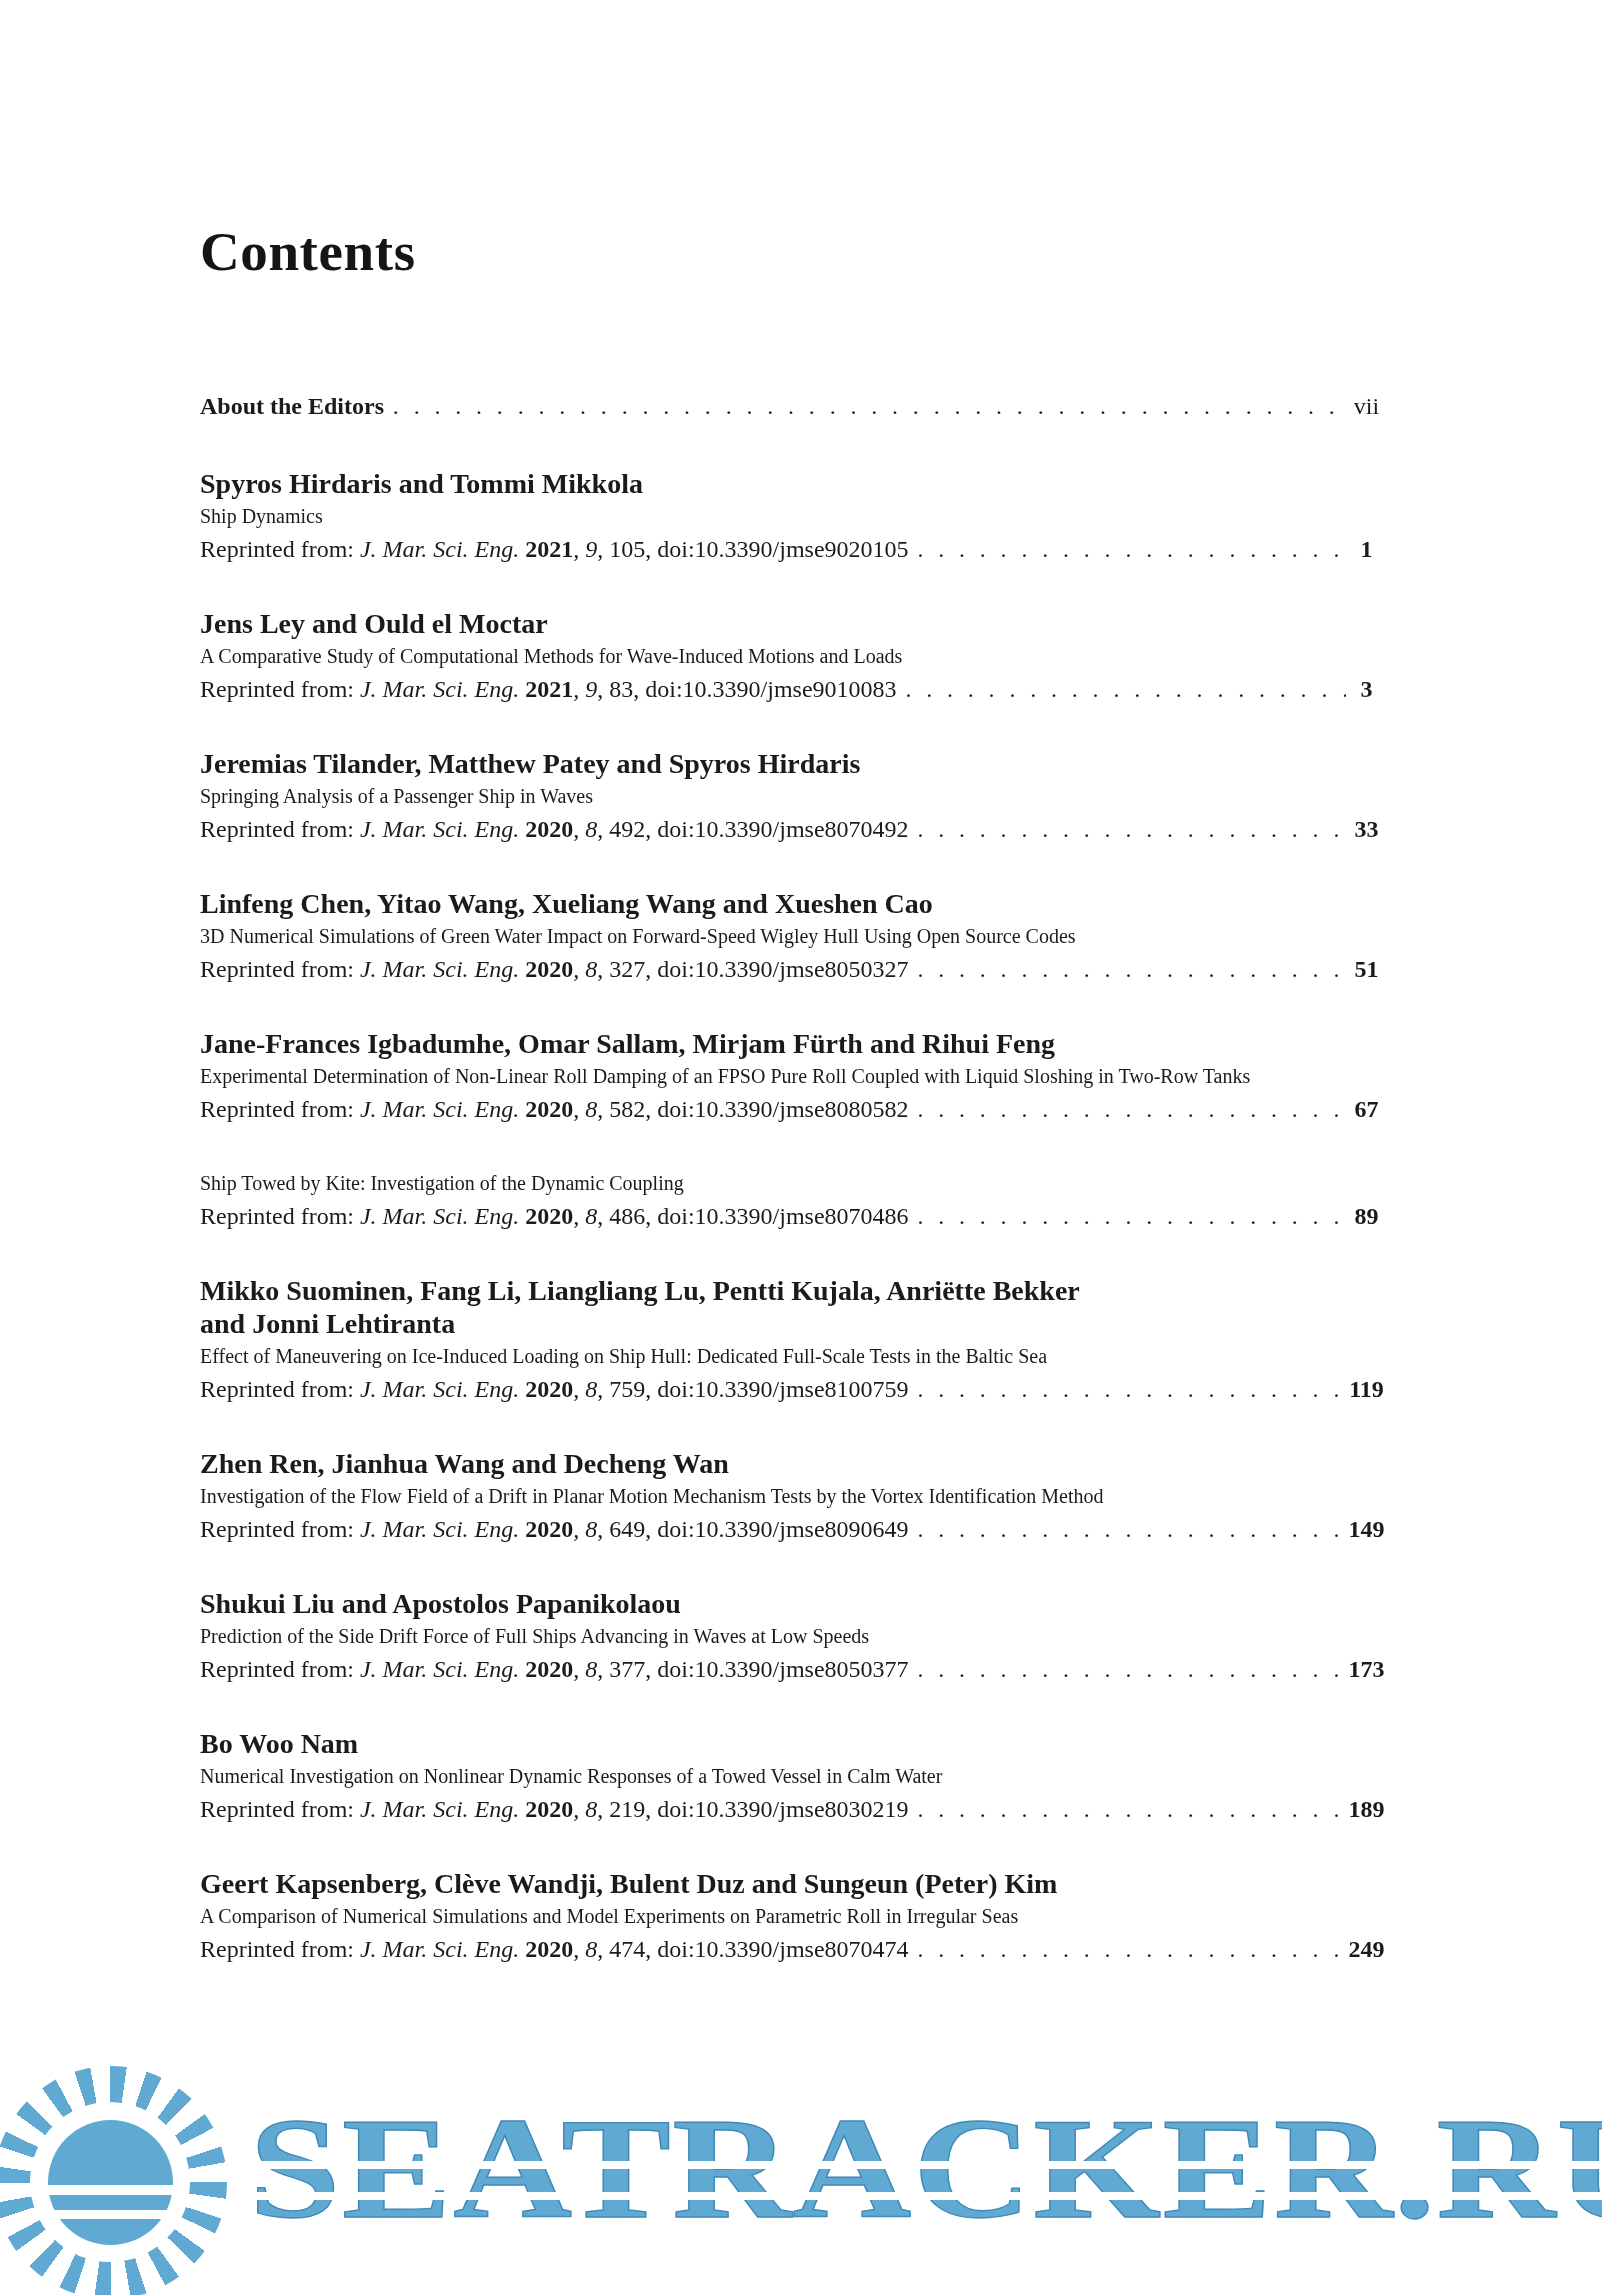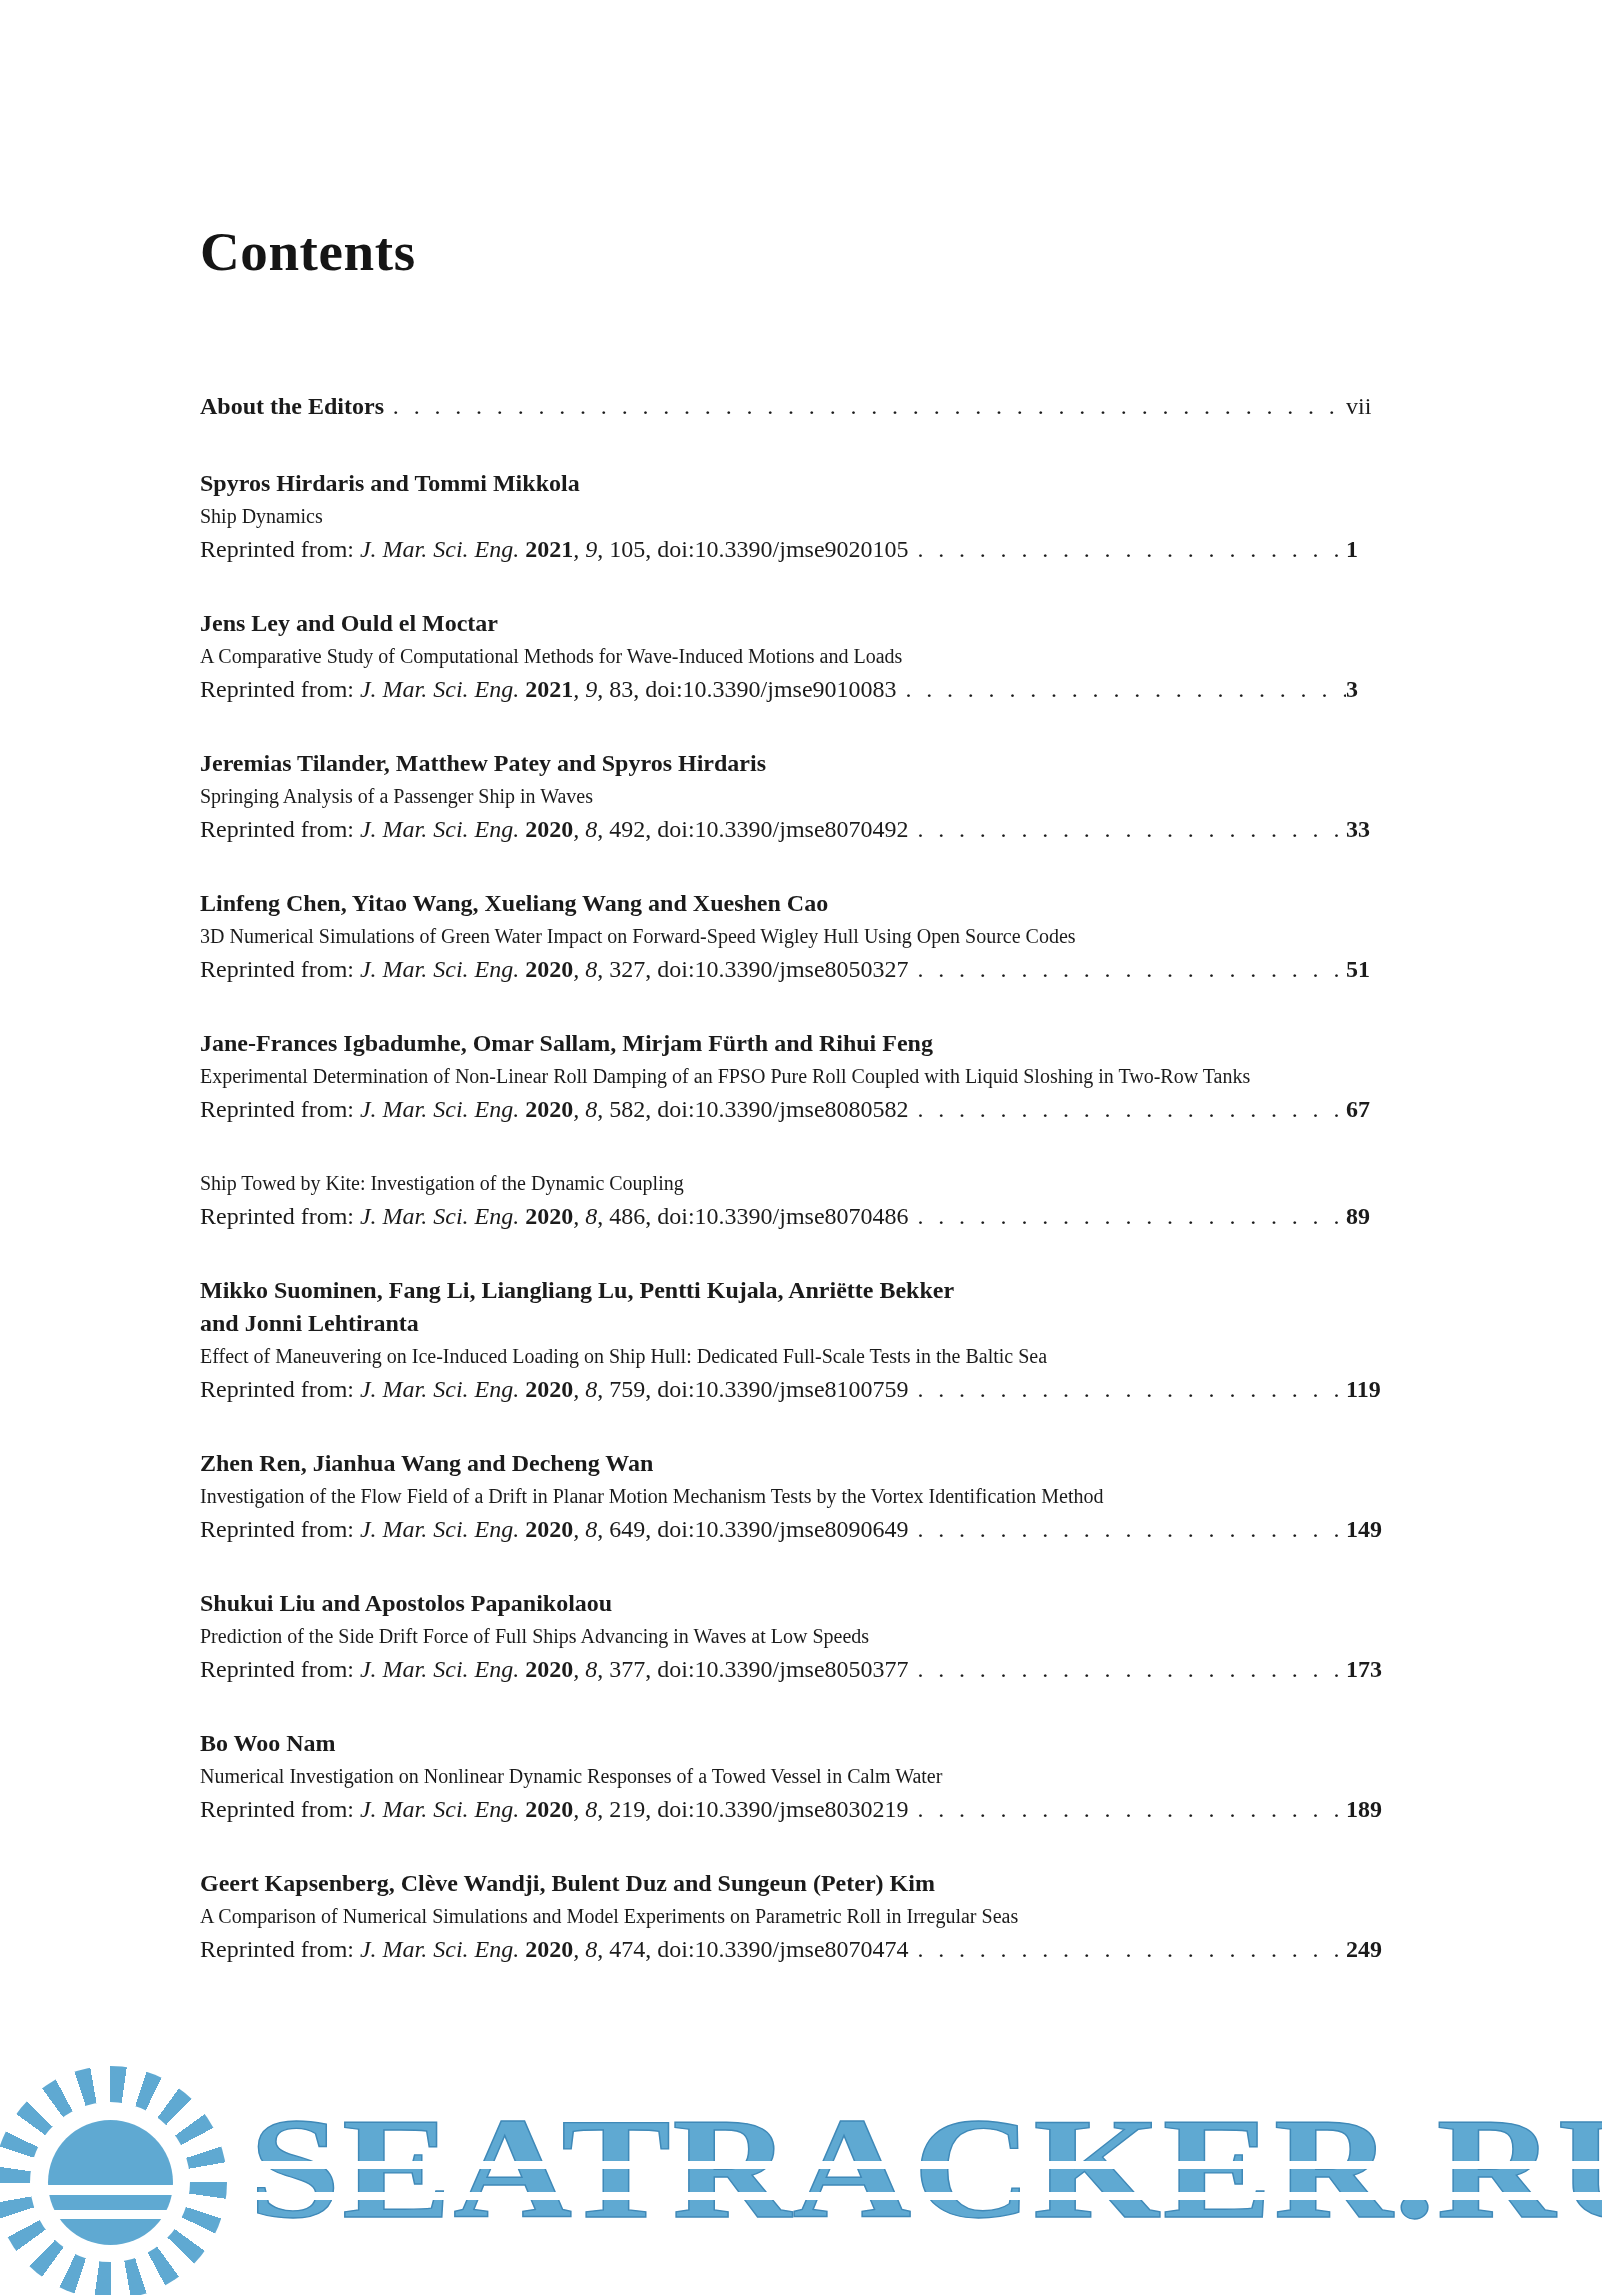--- a/index.html
+++ b/index.html
@@ -48,31 +48,31 @@
     overflow: hidden;
     white-space: nowrap;
     letter-spacing: 4.4px;
     padding: 0 8.8px;
     font-weight: 400;
     font-style: normal;
   }
 
   .pagenum {
     min-width: 41px;
-    text-align: left;
+    text-align: center;
     font-weight: 700;
     white-space: nowrap;
   }
   .pagenum--roman { font-weight: 400; }
 
   .entry { margin-bottom: 41px; }
 
   .entry .authors {
     font-weight: 700;
-    font-size: 24px;
+    font-size: 28px;
     line-height: 33px;
     text-align: justify;
     white-space: pre-line;
   }
   .entry .title {
     font-size: 20px;
     line-height: 33px;
     text-align: justify;
   }
   .ref { white-space: nowrap; }

